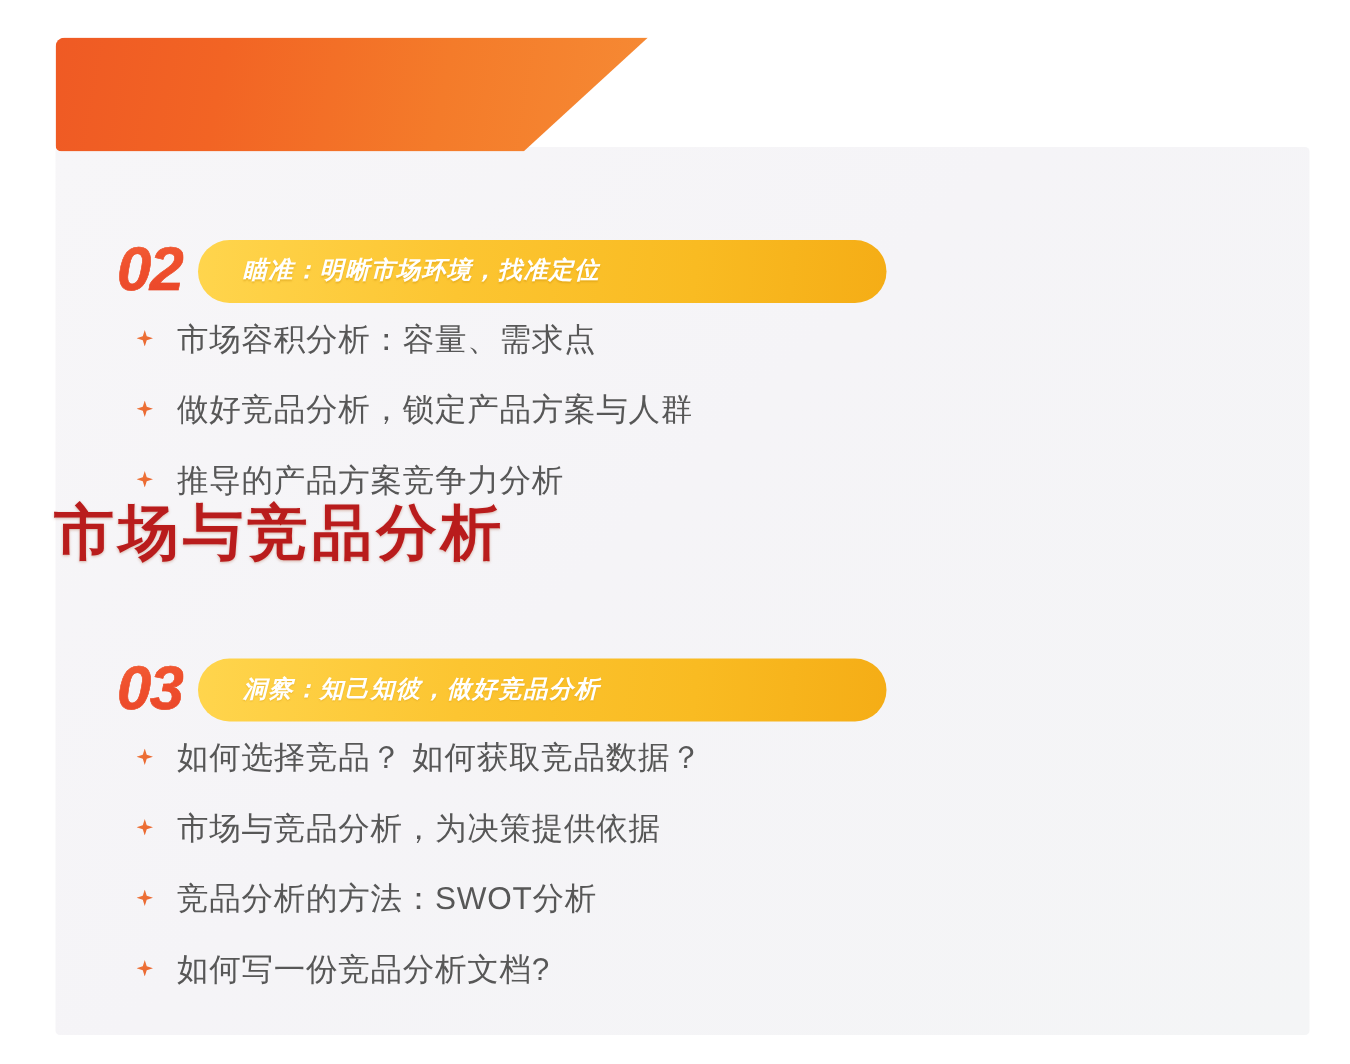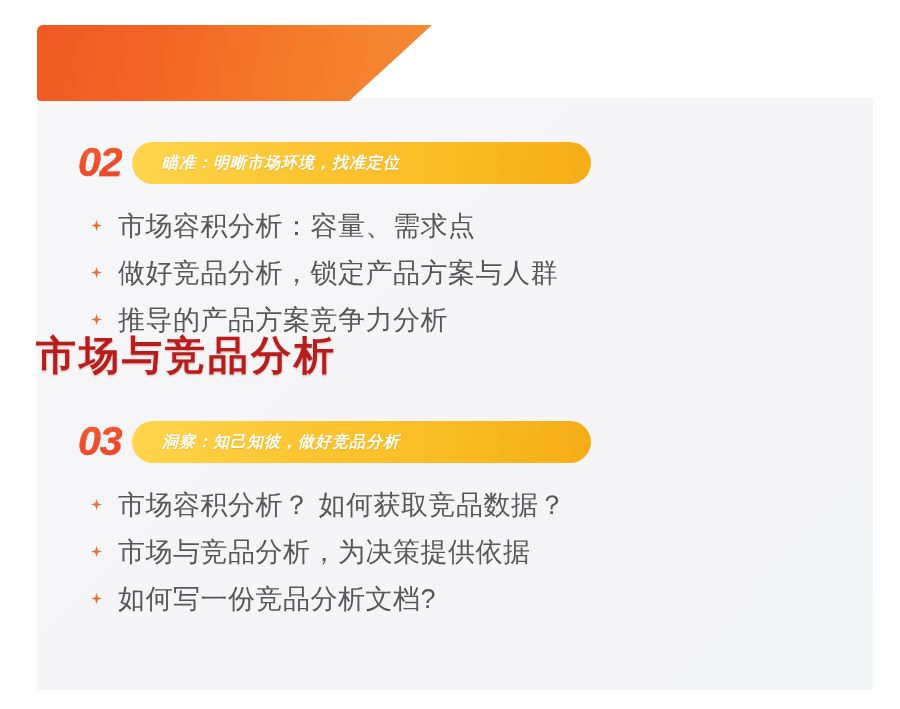--- a/index.html
+++ b/index.html
@@ -57,20 +57,21 @@
     letter-spacing: 3px;
     color: #b91c1c;
     text-shadow: 0 1px 2px rgba(150,50,10,.35);
     white-space: nowrap;
   }
 
   
   .section-head {
     position: absolute;
     height: 46px;
+    margin-top: 18px;
   }
   .sec-number {
     position: absolute;
     left: 0;
     top: 50%;
     transform: translateY(-52%);
     font-size: 41px;
     font-weight: bold;
     font-style: italic;
     letter-spacing: -1px;
@@ -118,21 +119,21 @@
     position: relative;
     width: 11px;
     height: 11px;
     margin-right: 16px;
     flex: 0 0 auto;
     background: linear-gradient(140deg, #f07a3c 0%, #e8612c 100%);
     -webkit-clip-path: polygon(50% 0%, 62% 38%, 100% 50%, 62% 62%, 50% 100%, 38% 62%, 0% 50%, 38% 38%);
     clip-path: polygon(50% 0%, 62% 38%, 100% 50%, 62% 62%, 50% 100%, 38% 62%, 0% 50%, 38% 38%);
   }
   .bullet-text {
-    font-size: 27px;
+    font-size: 21px;
     color: #575757;
     letter-spacing: .5px;
     white-space: nowrap;
   }
 </style>
 </head>
 <body>
 
 <div id="slide">
 
@@ -164,25 +165,29 @@
 
   <div class="section-head" style="left:78px; top:419px; width:460px;">
     <div class="sec-pill" style="width:459px;"></div>
     <div class="sec-number">03</div>
     <div class="sec-pill-text">洞察：知己知彼，做好竞品分析</div>
   </div>
 
   <div class="bullet-list" style="left:91px; top:481px;">
     <div class="bullet-item">
       <span class="bullet-mark"></span>
-      <span class="bullet-text">市场容积分析？ 如何获取竞品数据？</span>
+      <span class="bullet-text">如何选择竞品？ 如何获取竞品数据？</span>
     </div>
     <div class="bullet-item">
       <span class="bullet-mark"></span>
       <span class="bullet-text">市场与竞品分析，为决策提供依据</span>
+    </div>
+    <div class="bullet-item">
+      <span class="bullet-mark"></span>
+      <span class="bullet-text">竞品分析的方法：SWOT分析</span>
     </div>
     <div class="bullet-item">
       <span class="bullet-mark"></span>
       <span class="bullet-text">如何写一份竞品分析文档?</span>
     </div>
   </div>
 
 </div>
 
 </body></html>

